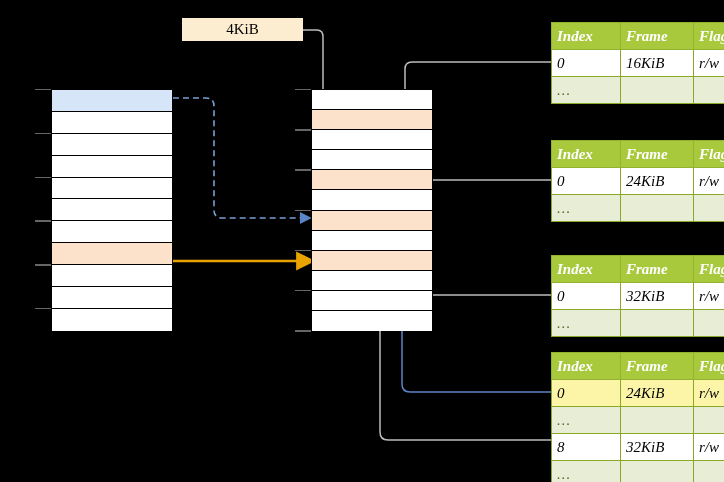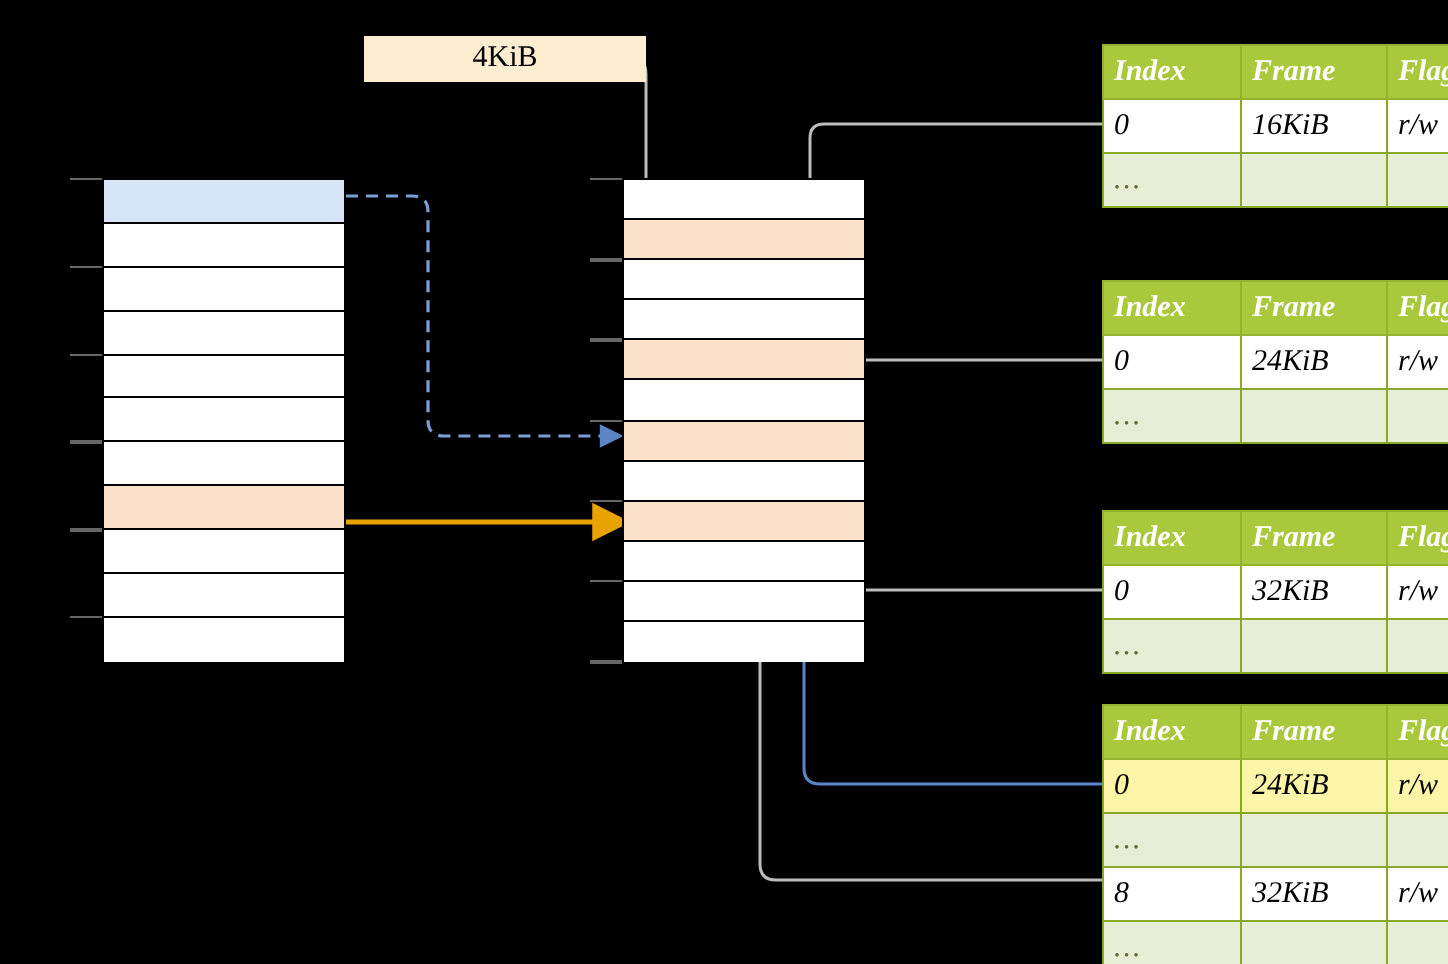--- a/index.html
+++ b/index.html
@@ -131,21 +131,21 @@
 
     <path d="M551,440 L388,440 Q380,440 380,432 L380,268" fill="none" stroke="#bcbcbc" stroke-width="1.5" marker-end="url(#ahGray)"></path>
 
     <path d="M551,392 L410,392 Q402,392 402,384 L402,218" fill="none" stroke="#5b85c6" stroke-width="1.5" marker-end="url(#ahBlue)"></path>
 
     <path d="M173,98 L206,98 Q214,98 214,106 L214,210 Q214,218 222,218 L306,218" fill="none" stroke="#7a9fd4" stroke-width="1.6" stroke-dasharray="6,4" marker-end="url(#ahBlue)"></path>
 
     <path d="M173,261 L306,261" fill="none" stroke="#e8a300" stroke-width="2.6" marker-end="url(#ahOrange)"></path>
   </svg>
 
-  <div class="sizelabel" style="left:182px; top:18px; width:141px; height:23px;">4KiB</div>
+  <div class="sizelabel" style="left:182px; top:18px; width:121px; height:23px;">4KiB</div>
 
   <div class="coltable" id="leftcol" style="left:51px; top:89px; width:122px; height:241px;">
       <div class="colrow blue" style="height: 21.9px;"></div>
       <div class="colrow" style="height: 21.9px;"></div>
       <div class="colrow" style="height: 21.9px;"></div>
       <div class="colrow" style="height: 21.9px;"></div>
       <div class="colrow" style="height: 21.9px;"></div>
       <div class="colrow" style="height: 21.9px;"></div>
       <div class="colrow" style="height: 21.9px;"></div>
       <div class="colrow peach" style="height: 21.9px;"></div>

